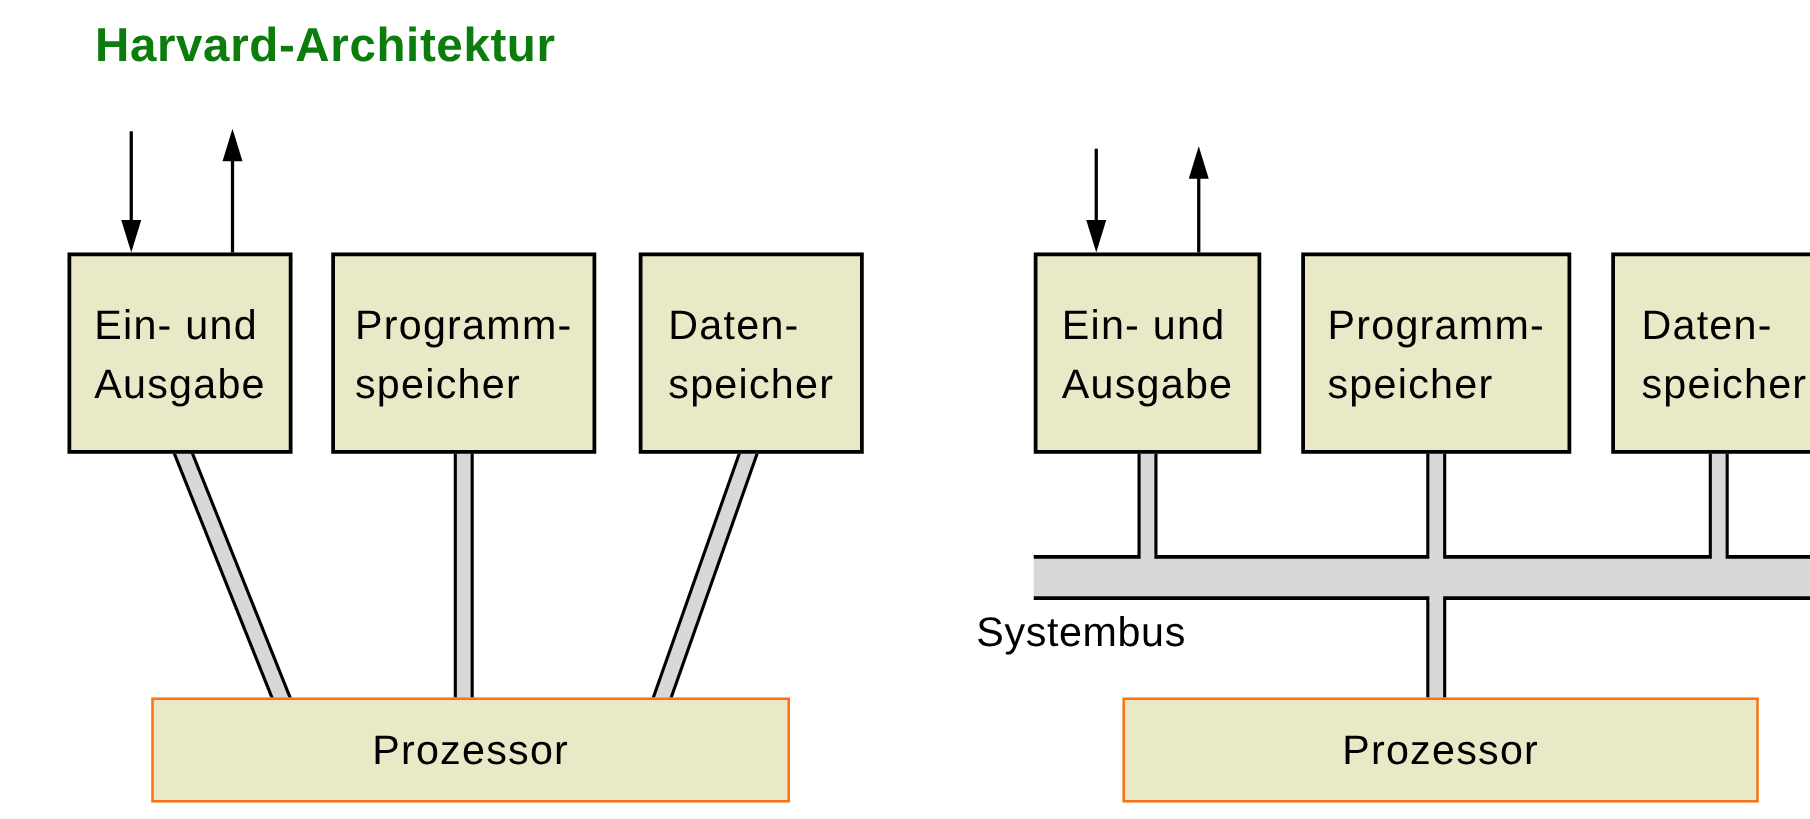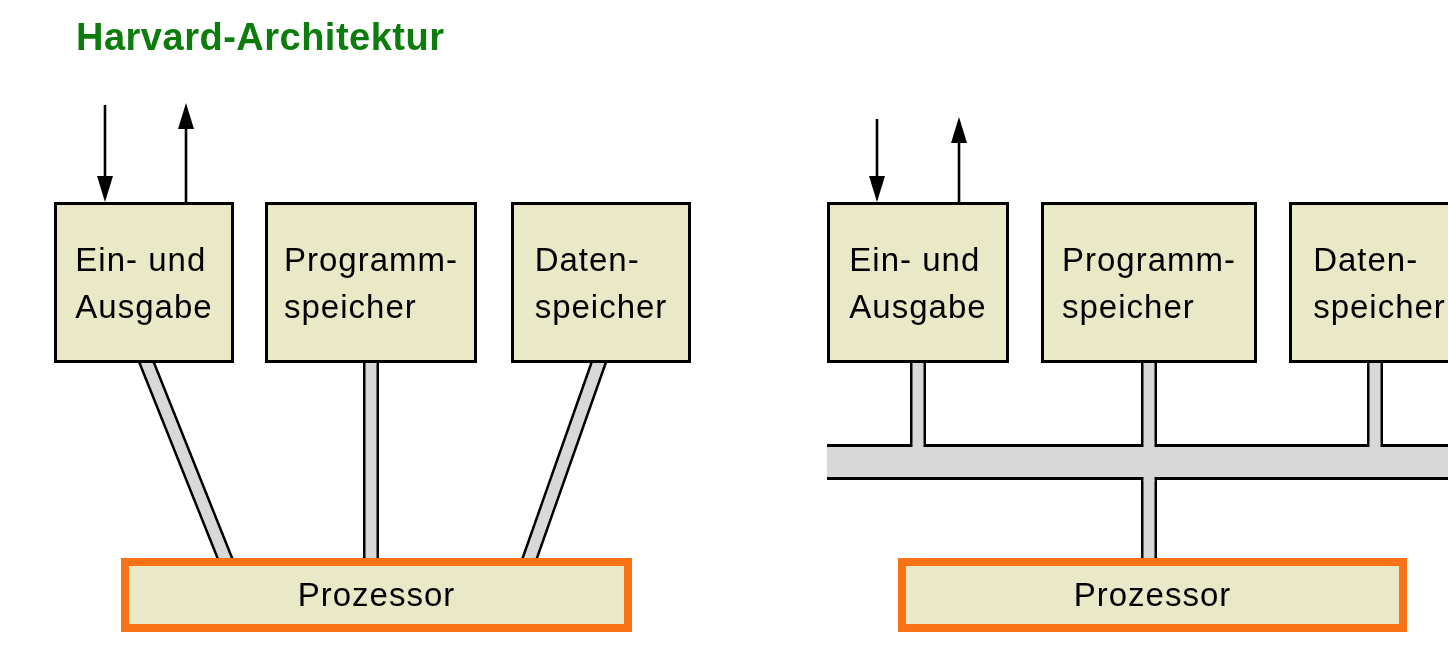--- a/index.html
+++ b/index.html
@@ -51,24 +51,24 @@
     text-align: left;
     font-size: 33px;
     line-height: 47px;
     letter-spacing: 1px;
     white-space: pre-line;
     z-index: 2;
   }
   .processor-box {
     position: absolute;
     top: 558px;
-    height: 74px;
+    height: 84px;
     box-sizing: border-box;
     background: #e9e9c7;
-    border: 8px solid #f97316;
+    border: 2px solid #f97316;
     display: flex;
     align-items: center;
     justify-content: center;
     font-size: 33px;
     letter-spacing: 1px;
     z-index: 2;
   }
   .h-box-io   { left: 13px;  width: 180px; }
   .h-box-prog { left: 224px; width: 212px; }
   .h-box-data { left: 470px; width: 180px; }
@@ -160,16 +160,17 @@
   <div class="processor-box h-proc">Prozessor</div>
 
 
   <div class="node-box p-box-io">Ein- und
 Ausgabe</div>
   <div class="node-box p-box-prog">Programm-
 speicher</div>
   <div class="node-box p-box-data">Daten-
 speicher</div>
 
+  <div class="bus-label">Systembus</div>
 
   <div class="processor-box p-proc">Prozessor</div>
 
 </div>
 
 </body></html>

